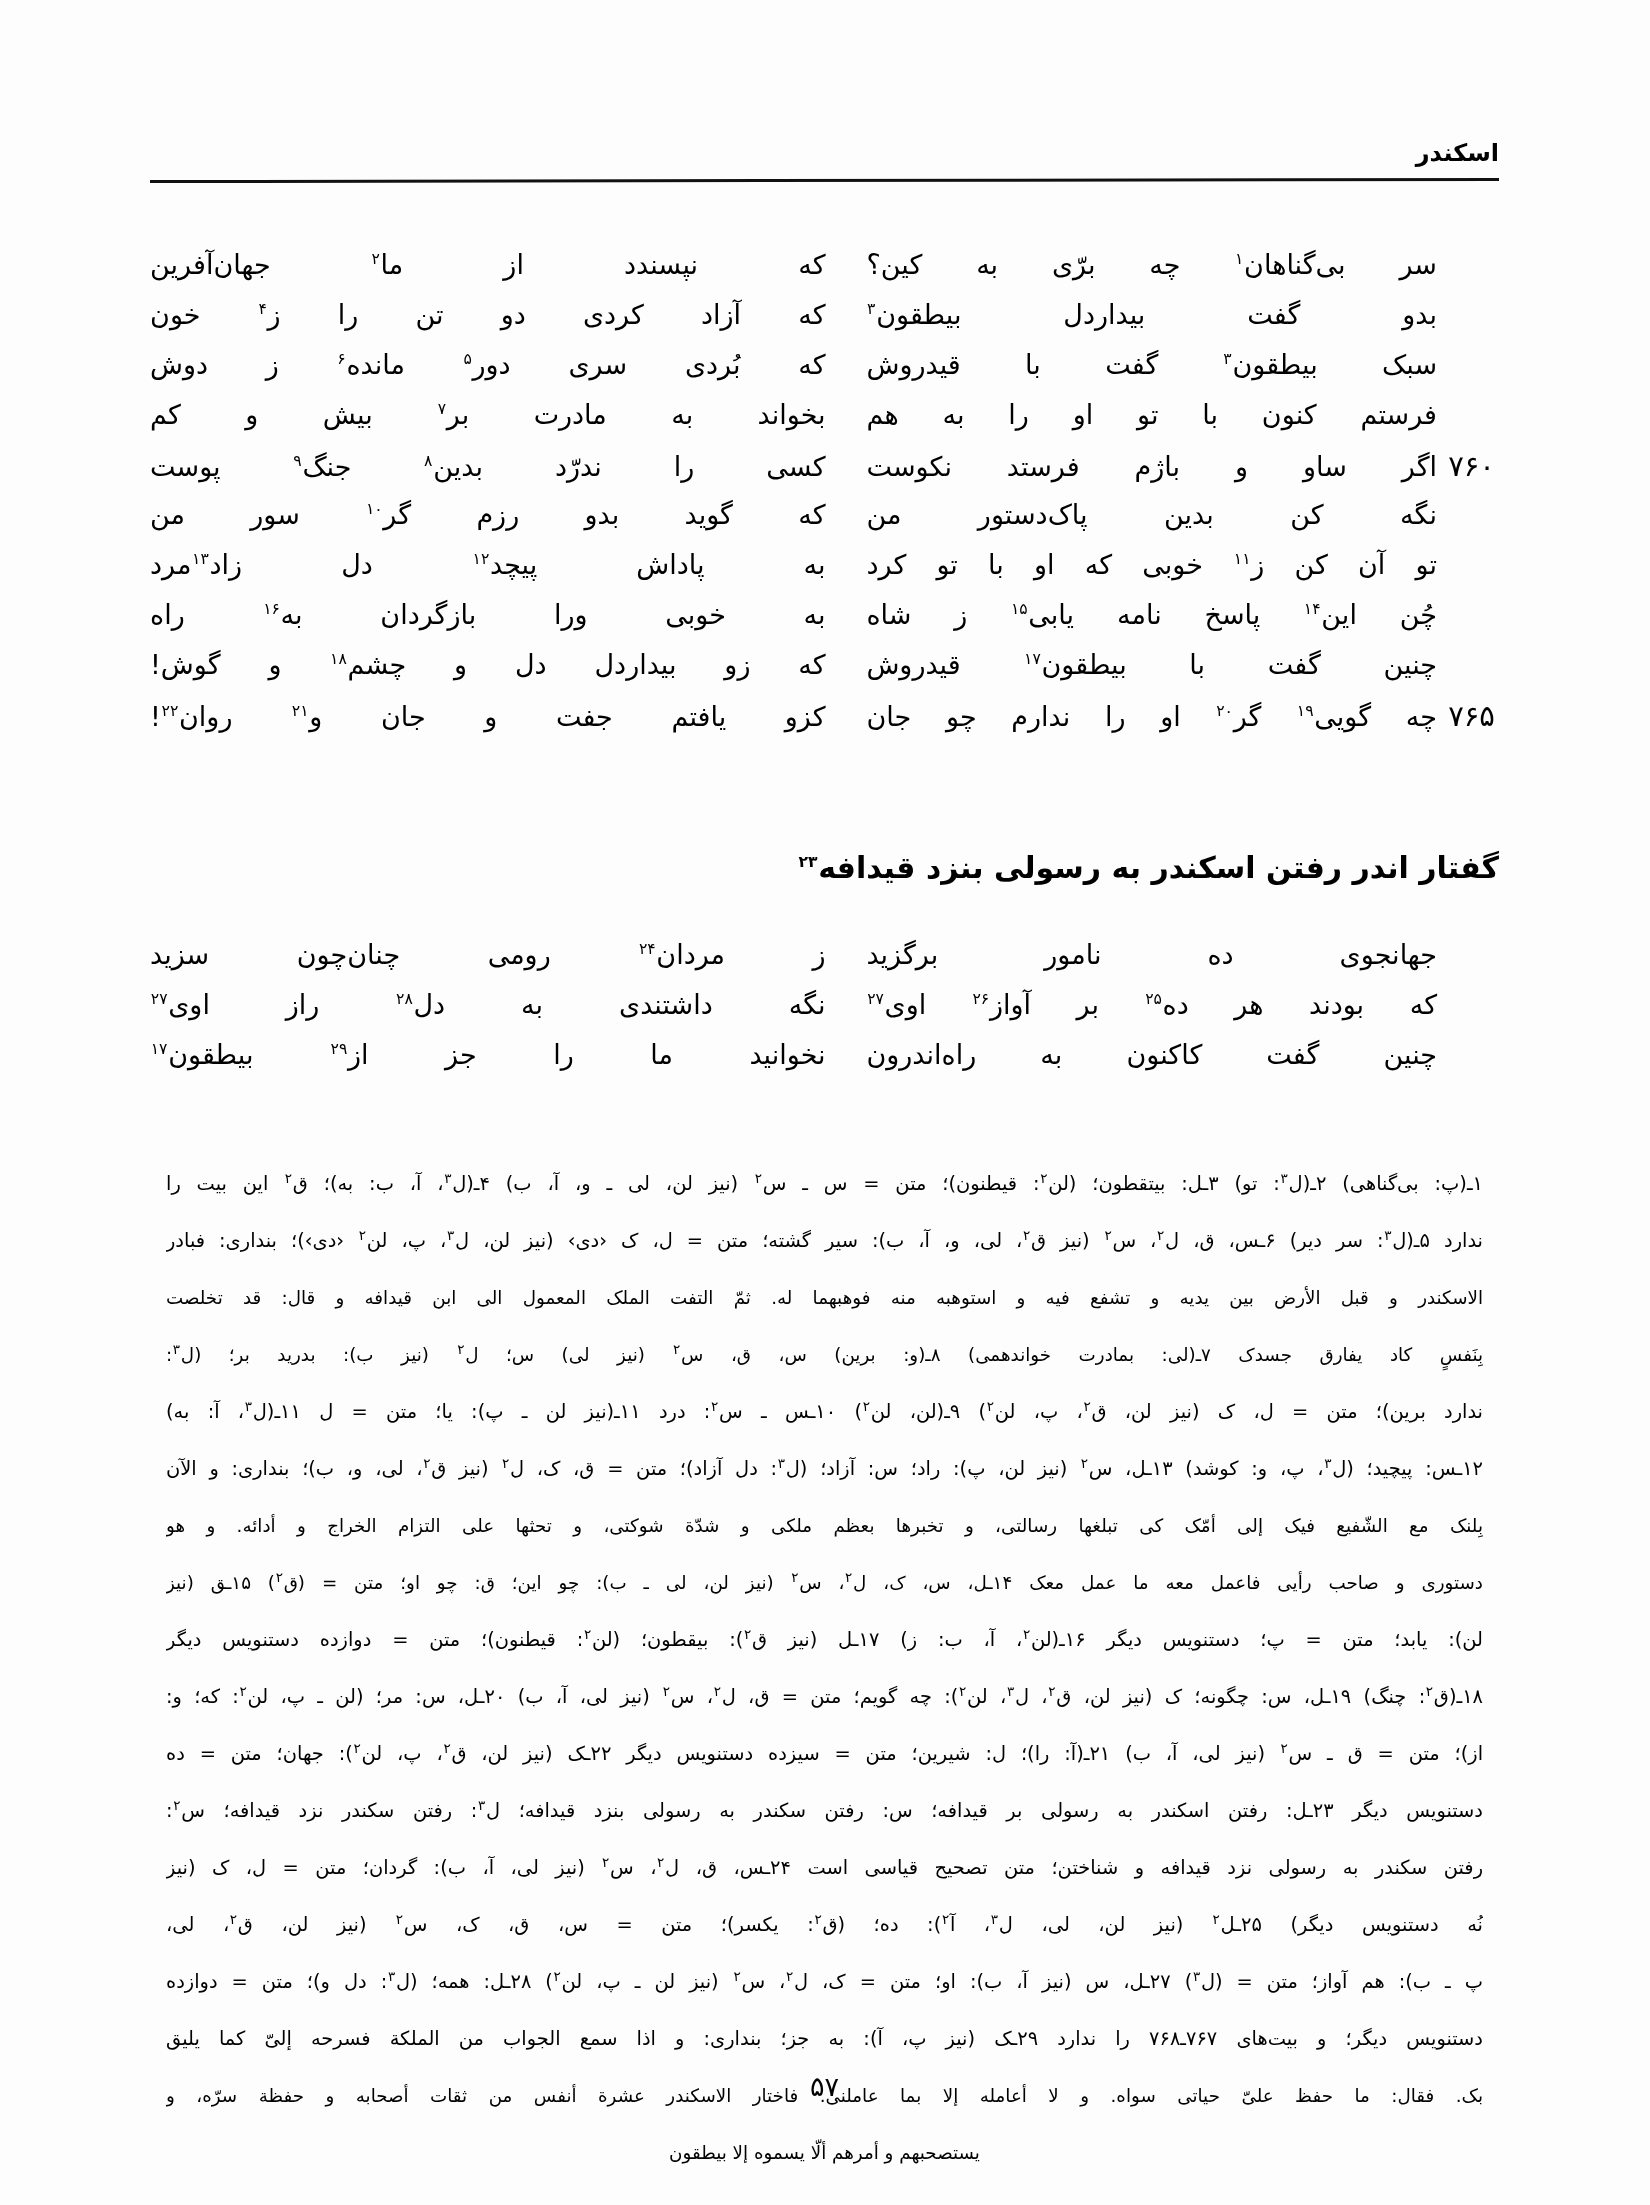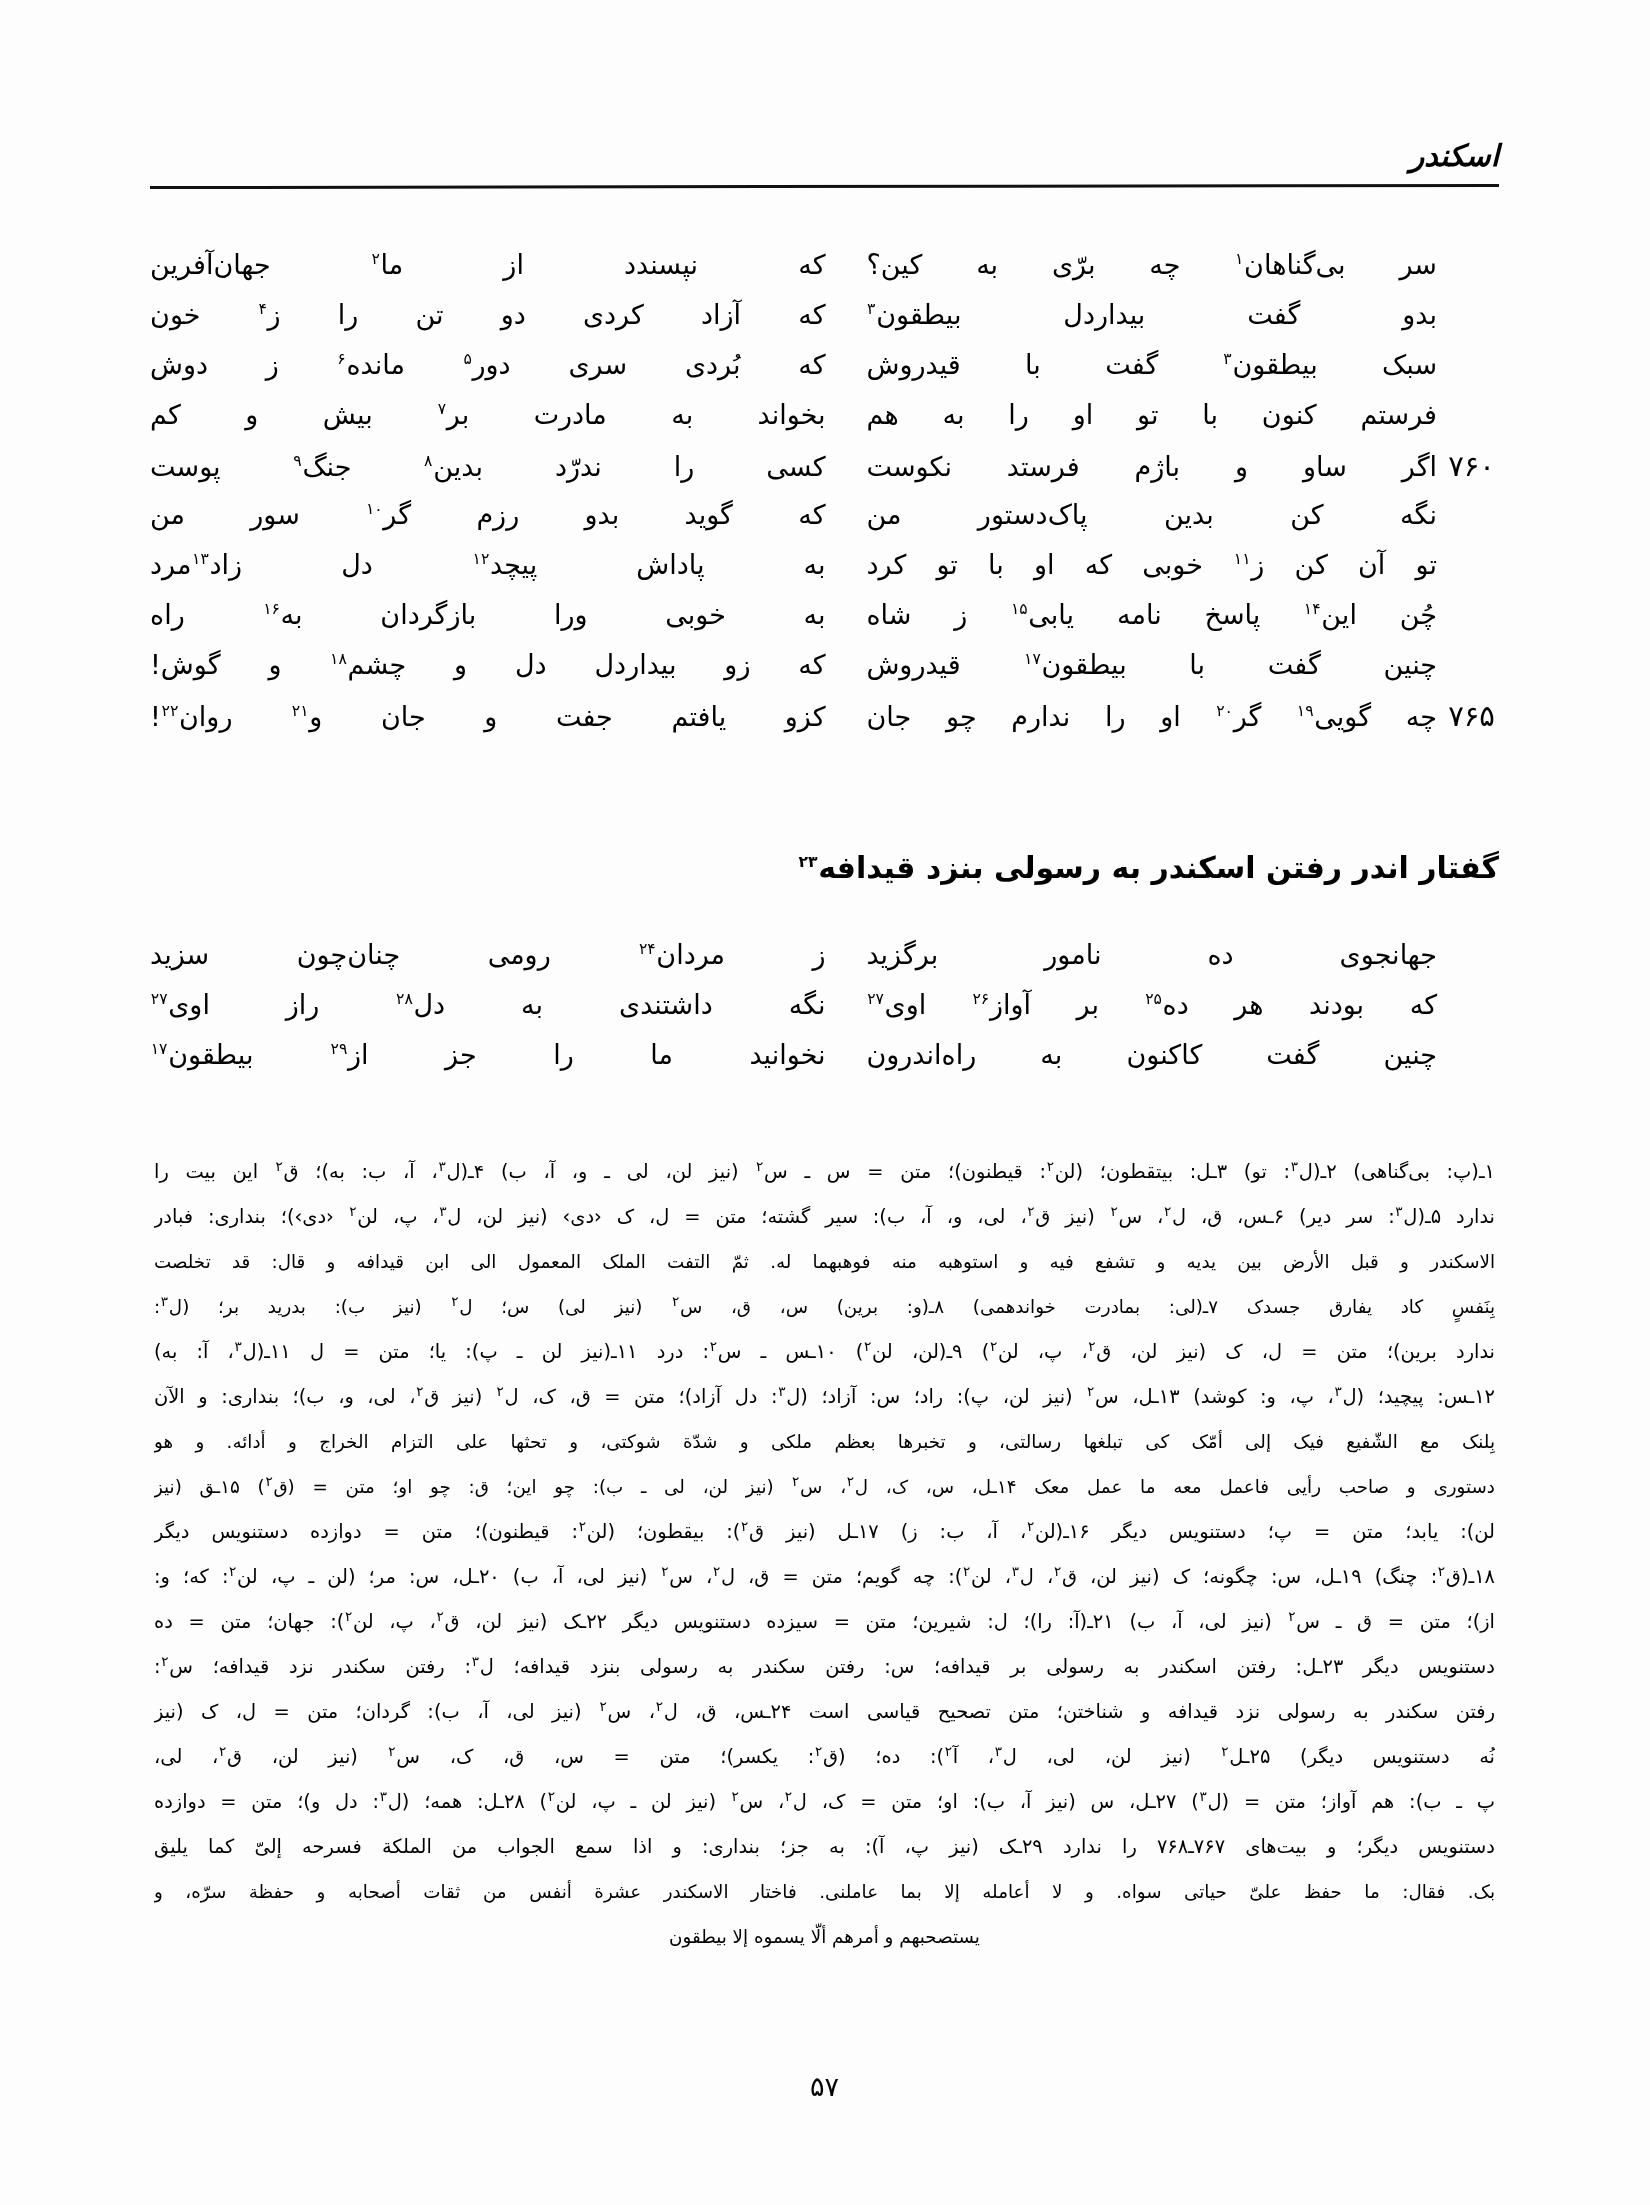--- a/index.html
+++ b/index.html
@@ -23,26 +23,25 @@
   }
 
   
   .running-head-wrap {
     position: absolute;
     top: 141px;
     right: 151px;
     left: 151px;
   }
   .running-head {
-    font-size: 30px;
+    font-size: 24px;
     font-weight: bold;
     line-height: 1;
     text-align: right;
     letter-spacing: -0.3px;
-    font-style: italic;
   }
   .head-rule {
     margin-top: 13.6px;
     height: 3.4px;
     background: #111;
     width: 100%;
     transform: skewY(-0.09deg);
   }
 
   
@@ -106,21 +105,21 @@
     position: absolute;
     top: 1147px;
     right: 151px;
     left: 151px;
     font-size: 19.4px;
     line-height: 41px;
     text-align: justify;
     text-align-last: justify;
   }
   .apparatus p {
-    margin: 4px;
+    margin: 16px;
     padding: 0;
     white-space: nowrap;
     overflow: hidden;
   }
   .apparatus p.last-ar {
     text-align: center;
     text-align-last: center;
   }
   .apparatus .ar {
     font-size: 18.3px;

